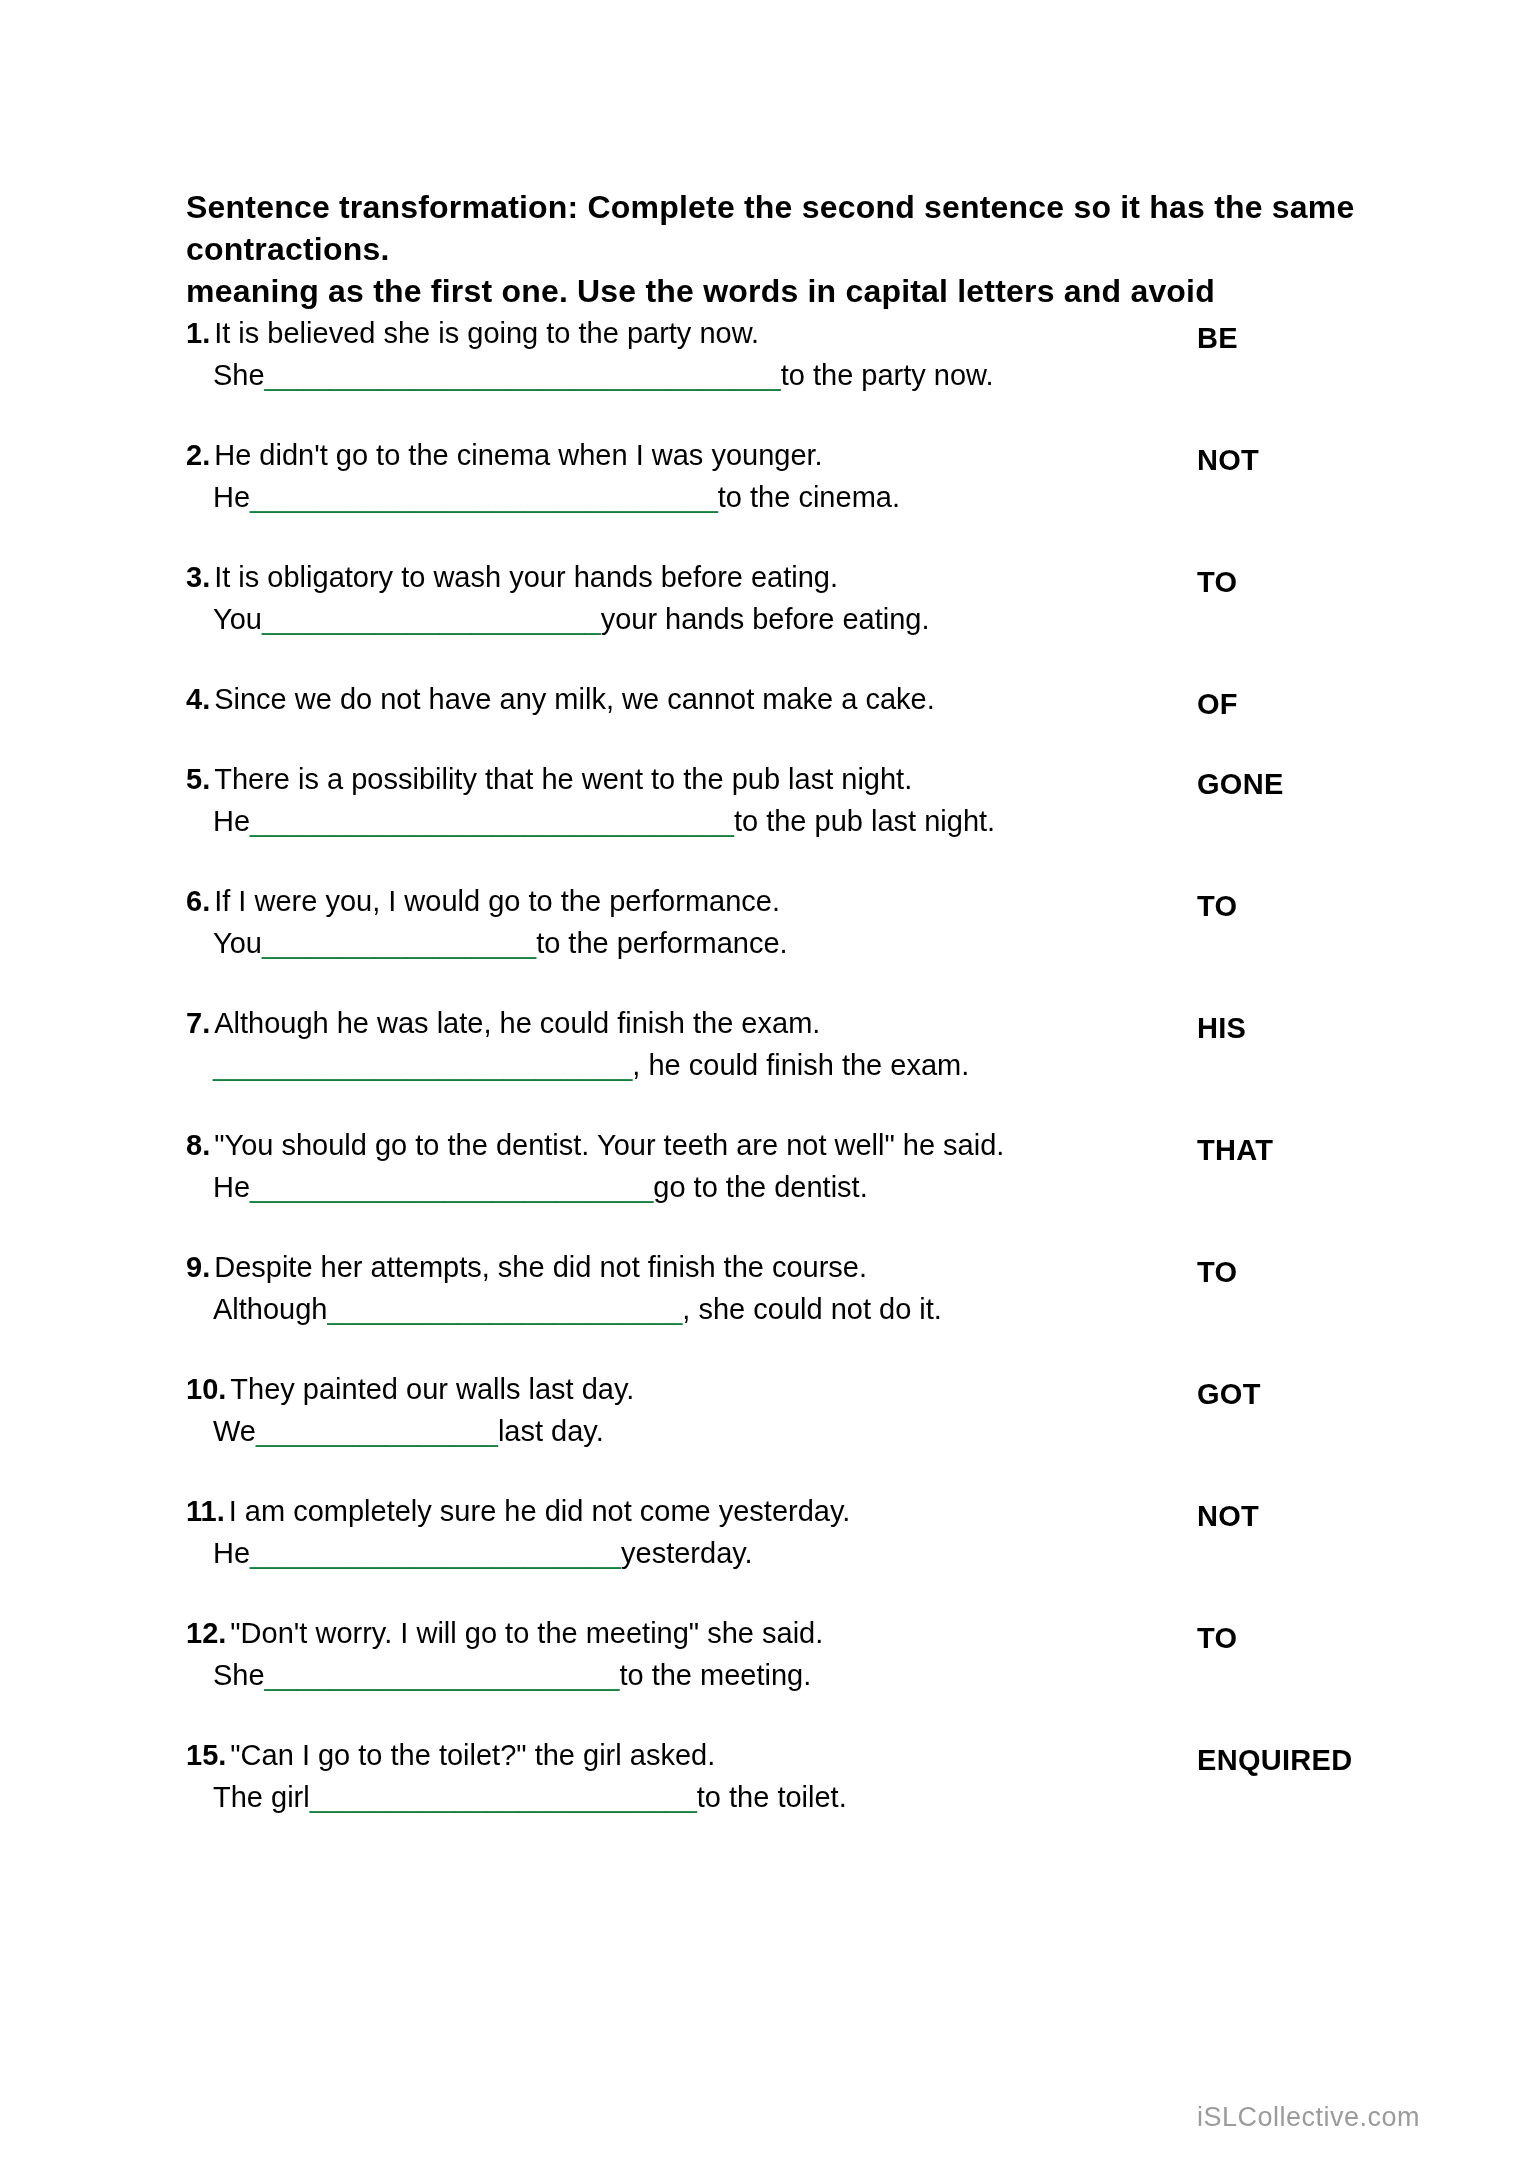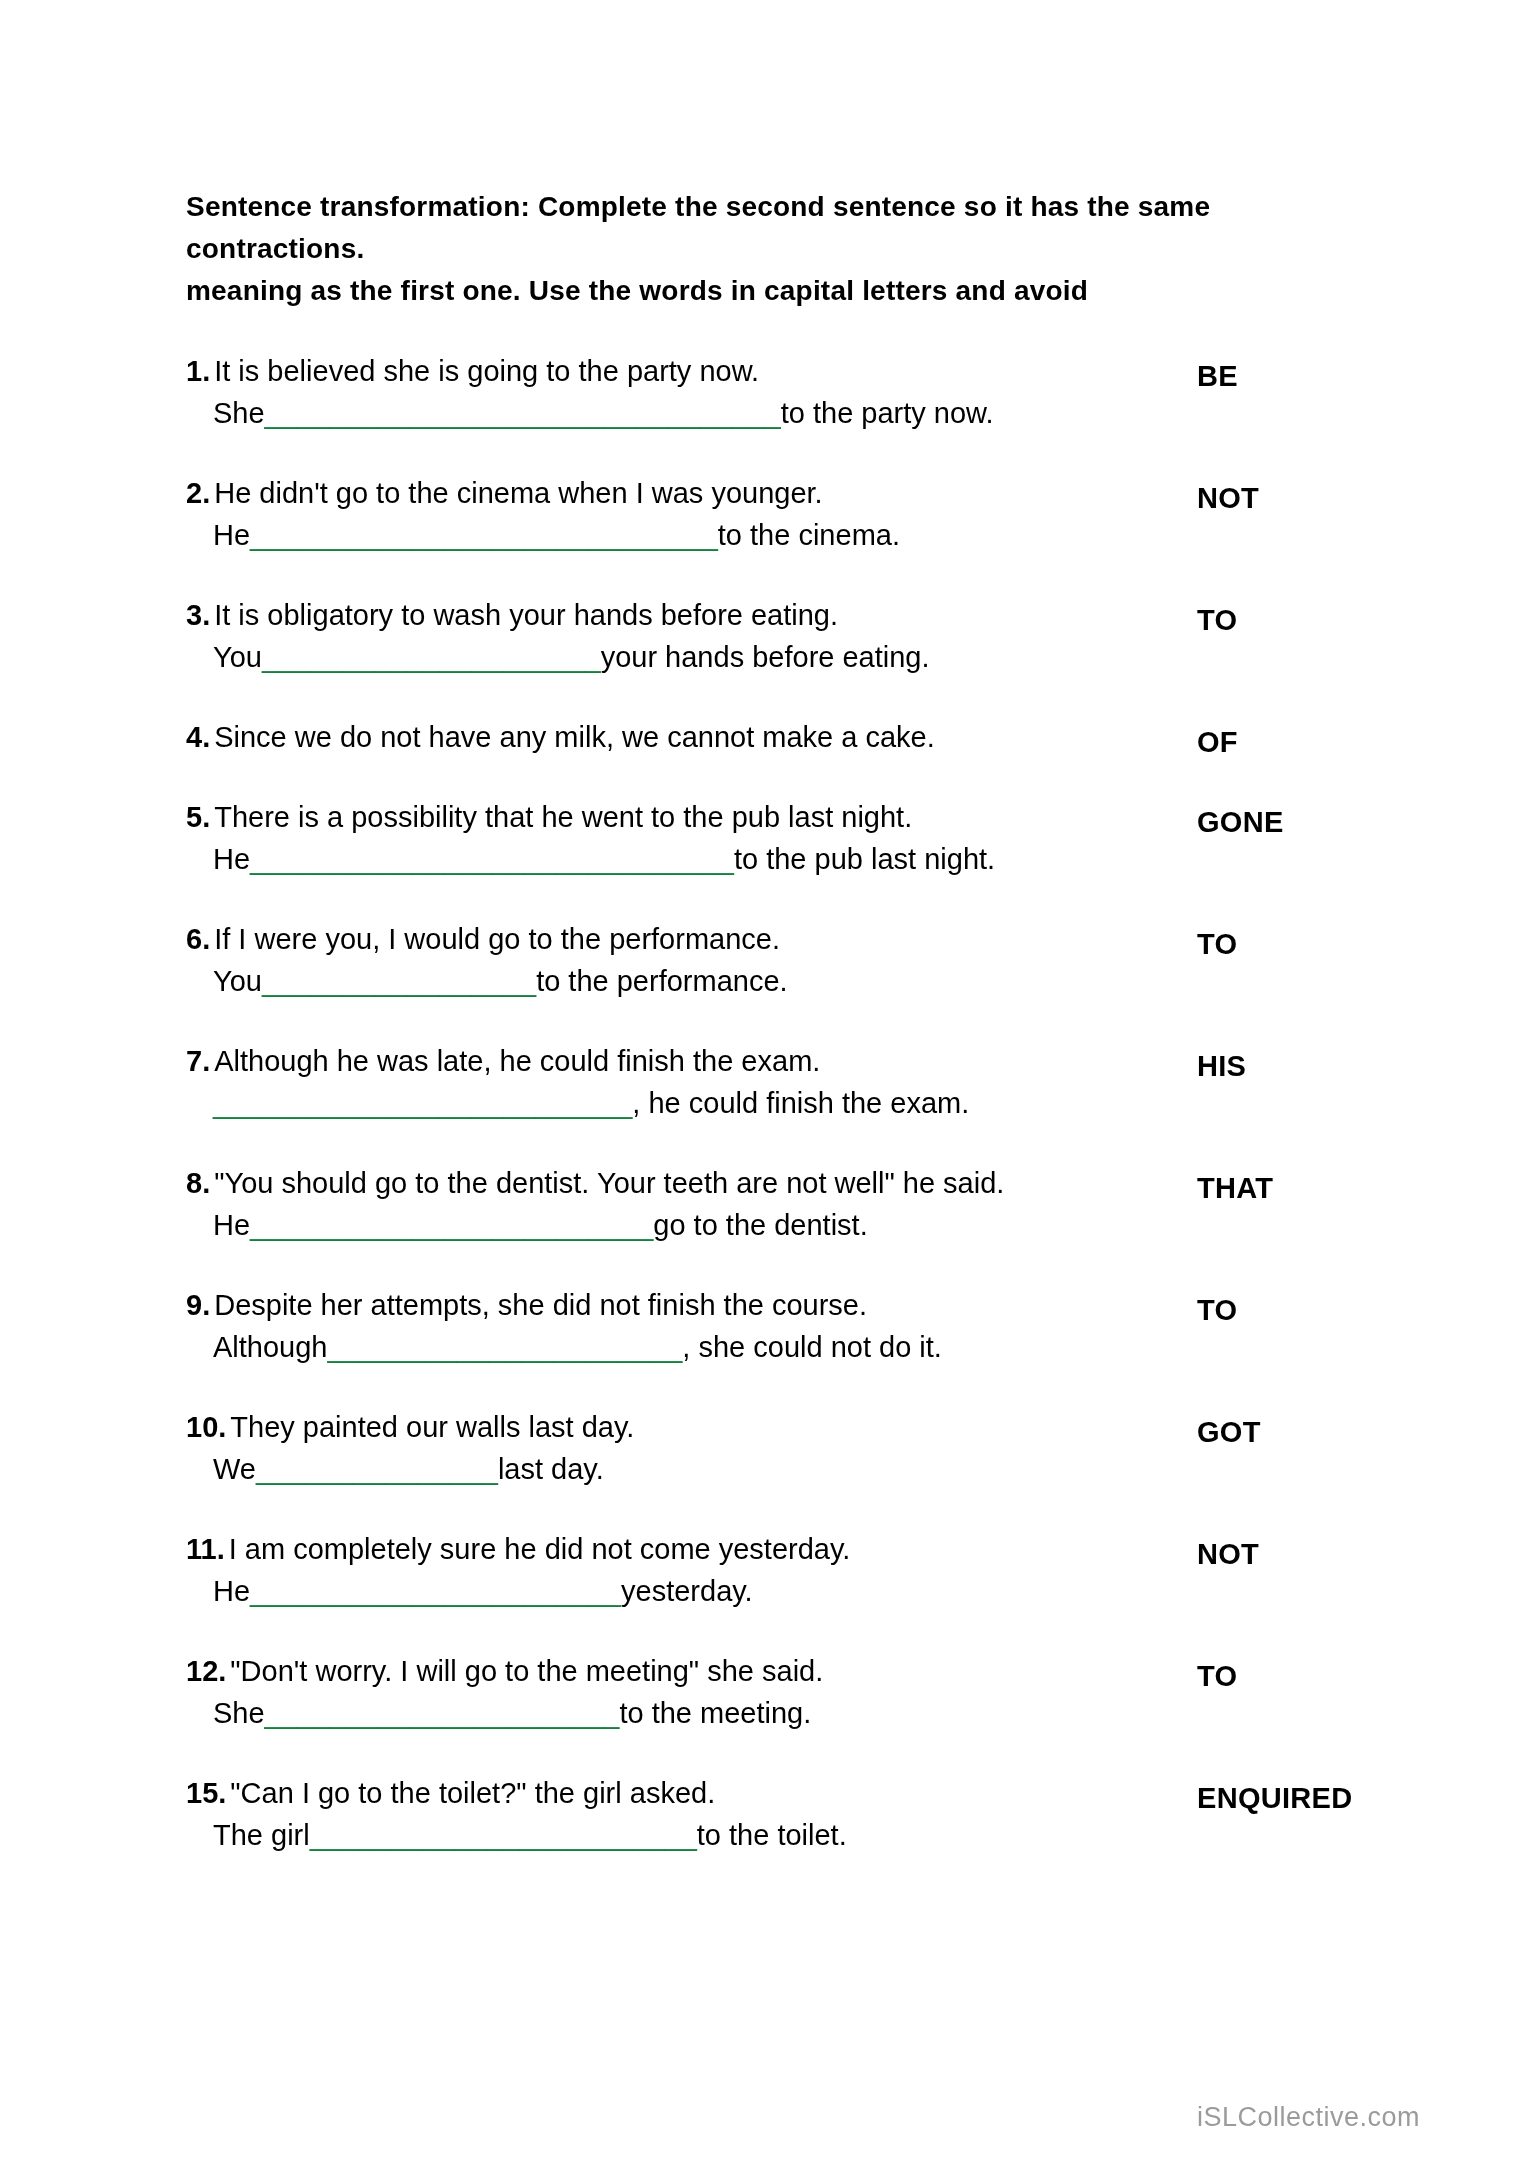--- a/index.html
+++ b/index.html
@@ -16,27 +16,26 @@
     overflow: hidden;
   }
   .sheet {
     position: absolute;
     inset: 0;
     box-sizing: border-box;
     padding: 186px 0 0 186px;
   }
   .heading {
     font-weight: bold;
-    font-size: 28px;
+    font-size: 32px;
     line-height: 42px;
     letter-spacing: 0.2px;
   }
   .heading .hline { display: block; }
   .items {
-    margin-top: 38px;
   }
   .item {
     position: relative;
     width: 1280px;
     font-size: 29px;
     line-height: 42px;
     margin-bottom: 38px;
   }
   .item .line1 { white-space: nowrap; }
   .item .num {

